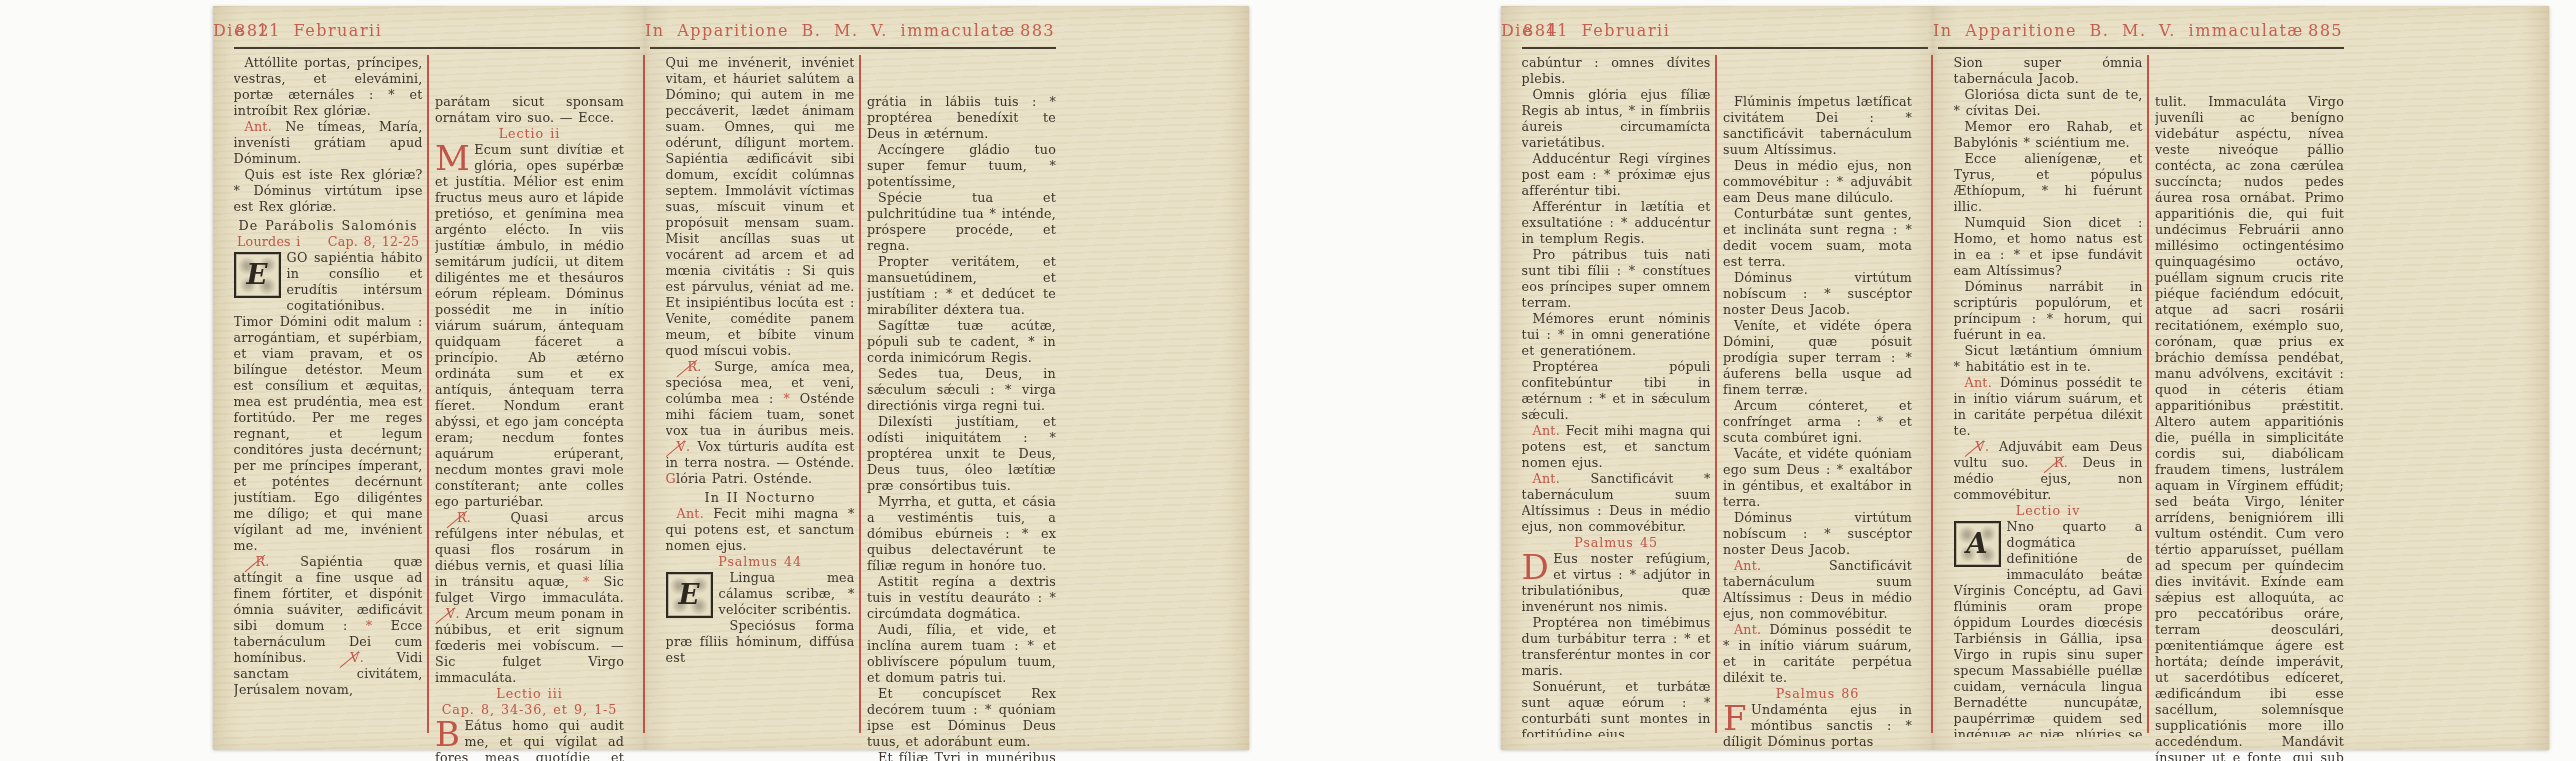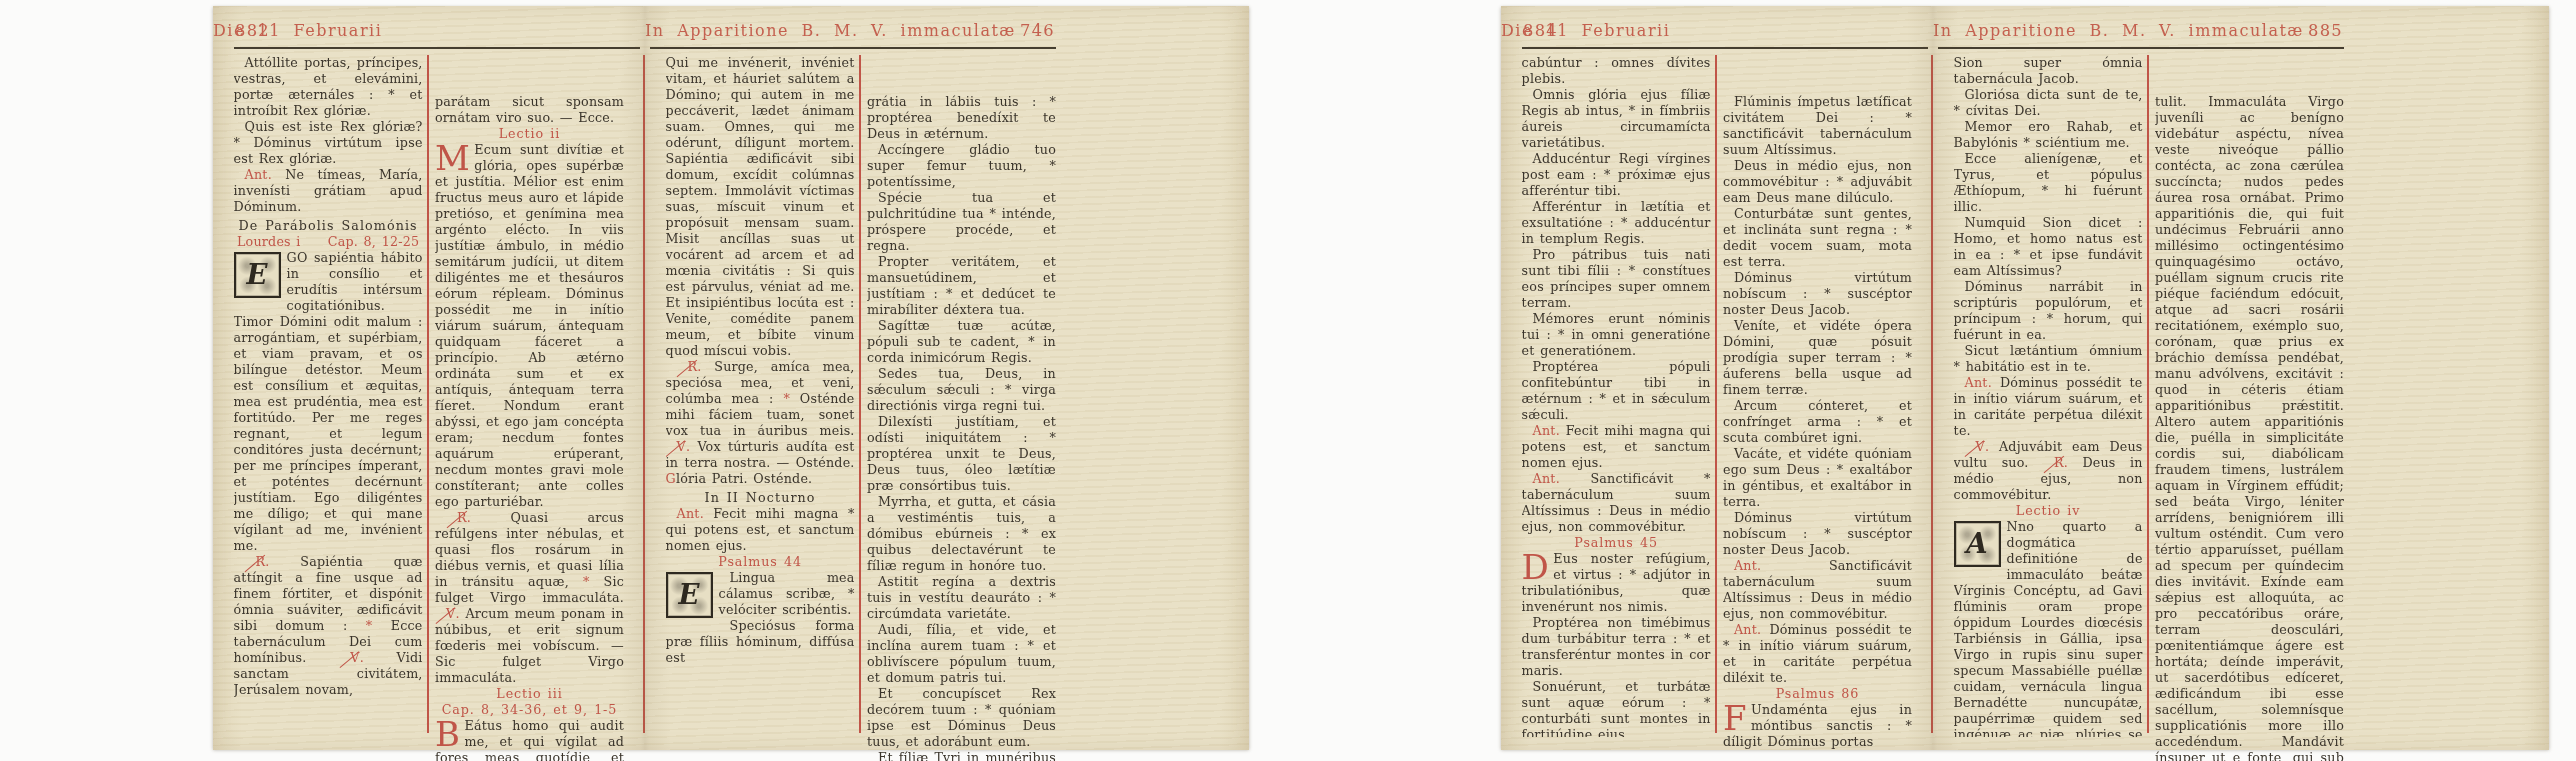--- a/index.html
+++ b/index.html
@@ -79,22 +79,22 @@
 </head>
 <body>
 
 <section class="spread spread-left">
   <article class="page pl">
     <span class="pgnum l">882</span>
     <span class="ptitle">Die 11 Februarii</span>
     <div class="head-rule"></div>
     <div class="col c1">
         <p class="para ind"><span>Attóllite portas, príncipes, vestras, et elevámini, portæ æternáles : * et introíbit Rex glóriæ.</span></p>
+        <p class="para ind"><span class="rub">Ant. </span><span>Ne tímeas, María, invenísti grátiam apud Dóminum.</span></p>
         <p class="para ind"><span>Quis est iste Rex glóriæ? * Dóminus virtútum ipse est Rex glóriæ.</span></p>
-        <p class="para ind"><span class="rub">Ant. </span><span>Ne tímeas, María, invenísti grátiam apud Dóminum.</span></p>
         <div class="cline cb">De Parábolis Salomónis</div>
         <div class="splitline">
           <span>Lourdes i</span>
           <span>Cap. 8, 12-25</span>
         </div>
         <p class="para"><span class="dco">E</span><span>GO sapiéntia hábito in consílio et erudítis intérsum cogitatiónibus. Timor Dómini odit malum : arrogántiam, et supérbiam, et viam pravam, et os bilíngue detéstor. Meum est consílium et æquitas, mea est prudéntia, mea est fortitúdo. Per me reges regnant, et legum conditóres justa decérnunt; per me príncipes ímperant, et poténtes decérnunt justítiam. Ego diligéntes me díligo; et qui mane vígilant ad me, invénient me.</span></p>
         <p class="para ind"><span class="rub"><span class="vsym">R</span>. </span><span>Sapiéntia quæ attíngit a fine usque ad finem fórtiter, et dispónit ómnia suáviter, ædificávit sibi domum : </span><span class="rub">* </span><span>Ecce tabernáculum Dei cum homínibus. </span><span class="rub"><span class="vsym">V</span>. </span><span>Vidi sanctam civitátem, Jerúsalem novam,</span></p>
       </div>
     <div class="col c2">
         <p class="para"><span>parátam sicut sponsam ornátam viro suo. — Ecce.</span></p>
@@ -102,42 +102,42 @@
         <p class="para"><span class="dcr">M</span><span>Ecum sunt divítiæ et glória, opes supérbæ et justítia. Mélior est enim fructus meus auro et lápide pretióso, et genímina mea argénto elécto. In viis justítiæ ámbulo, in médio semitárum judícii, ut ditem diligéntes me et thesáuros eórum répleam. Dóminus possédit me in inítio viárum suárum, ántequam quidquam fáceret a princípio. Ab ætérno ordináta sum et ex antíquis, ántequam terra fíeret. Nondum erant abýssi, et ego jam concépta eram; necdum fontes aquárum erúperant, necdum montes gravi mole constíterant; ante colles ego parturiébar.</span></p>
         <p class="para ind"><span class="rub"><span class="vsym">R</span>. </span><span>Quasi arcus refúlgens inter nébulas, et quasi flos rosárum in diébus vernis, et quasi lília in tránsitu aquæ, </span><span class="rub">* </span><span>Sic fulget Virgo immaculáta. </span><span class="rub"><span class="vsym">V</span>. </span><span>Arcum meum ponam in núbibus, et erit signum fœderis mei vobíscum. — Sic fulget Virgo immaculáta.</span></p>
         <div class="cline cr">Lectio iii</div>
         <div class="cline cr">Cap. 8, 34-36, et 9, 1-5</div>
         <p class="para"><span class="dcr">B</span><span>Eátus homo qui audit me, et qui vígilat ad fores meas quotídie, et obsérvat ad postes óstii mei.</span></p>
       </div>
     <div class="colrule"></div>
   </article>
   <article class="page pr">
     <span class="ptitle">In Apparitione B. M. V. immaculatæ</span>
-    <span class="pgnum r">746</span>
+    <span class="pgnum r">883</span>
     <div class="head-rule"></div>
     <div class="col c1">
         <p class="para"><span>Qui me invénerit, invéniet vitam, et háuriet salútem a Dómino; qui autem in me peccáverit, lædet ánimam suam. Omnes, qui me odérunt, díligunt mortem. Sapiéntia ædificávit sibi domum, excídit colúmnas septem. Immolávit víctimas suas, míscuit vinum et propósuit mensam suam. Misit ancíllas suas ut vocárent ad arcem et ad mœnia civitátis : Si quis est párvulus, véniat ad me. Et insipiéntibus locúta est : Venite, comédite panem meum, et bíbite vinum quod míscui vobis.</span></p>
         <p class="para ind"><span class="rub"><span class="vsym">R</span>. </span><span>Surge, amíca mea, speciósa mea, et veni, colúmba mea : </span><span class="rub">* </span><span>Osténde mihi fáciem tuam, sonet vox tua in áuribus meis. </span><span class="rub"><span class="vsym">V</span>. </span><span>Vox túrturis audíta est in terra nostra. — Osténde. </span><span class="rub">G</span><span>lória Patri. Osténde.</span></p>
         <div class="cline cb">In II Nocturno</div>
         <p class="para ind"><span class="rub">Ant. </span><span>Fecit mihi magna * qui potens est, et sanctum nomen ejus.</span></p>
         <div class="cline cr">Psalmus 44</div>
         <p class="para"><span class="dco">E</span></p>
         <p class="para ind"><span>Lingua mea cálamus scribæ, * velóciter scribéntis.</span></p>
         <p class="para ind"><span>Speciósus forma præ fíliis hóminum, diffúsa est</span></p>
       </div>
     <div class="col c2">
         <p class="para"><span>grátia in lábiis tuis : * proptérea benedíxit te Deus in ætérnum.</span></p>
         <p class="para ind"><span>Accíngere gládio tuo super femur tuum, * potentíssime,</span></p>
         <p class="para ind"><span>Spécie tua et pulchritúdine tua * inténde, próspere procéde, et regna.</span></p>
         <p class="para ind"><span>Propter veritátem, et mansuetúdinem, et justítiam : * et dedúcet te mirabíliter déxtera tua.</span></p>
         <p class="para ind"><span>Sagíttæ tuæ acútæ, pópuli sub te cadent, * in corda inimicórum Regis.</span></p>
         <p class="para ind"><span>Sedes tua, Deus, in sǽculum sǽculi : * virga directiónis virga regni tui.</span></p>
         <p class="para ind"><span>Dilexísti justítiam, et odísti iniquitátem : * proptérea unxit te Deus, Deus tuus, óleo lætítiæ præ consórtibus tuis.</span></p>
         <p class="para ind"><span>Myrrha, et gutta, et cásia a vestiméntis tuis, a dómibus ebúrneis : * ex quibus delectavérunt te fíliæ regum in honóre tuo.</span></p>
-        <p class="para ind"><span>Astitit regína a dextris tuis in vestítu deauráto : * circúmdata varietáte.</span></p>
+        <p class="para ind"><span>Astitit regína a dextris tuis in vestítu deauráto : * circúmdata dogmática.</span></p>
         <p class="para ind"><span>Audi, fília, et vide, et inclína aurem tuam : * et oblivíscere pópulum tuum, et domum patris tui.</span></p>
         <p class="para ind"><span>Et concupíscet Rex decórem tuum : * quóniam ipse est Dóminus Deus tuus, et adorábunt eum.</span></p>
         <p class="para ind"><span>Et fíliæ Tyri in munéribus * vultum tuum depre-</span></p>
       </div>
     <div class="colrule"></div>
   </article>
   <div class="gutter-rule"></div>
 </section>
 
 <section class="spread spread-right">

